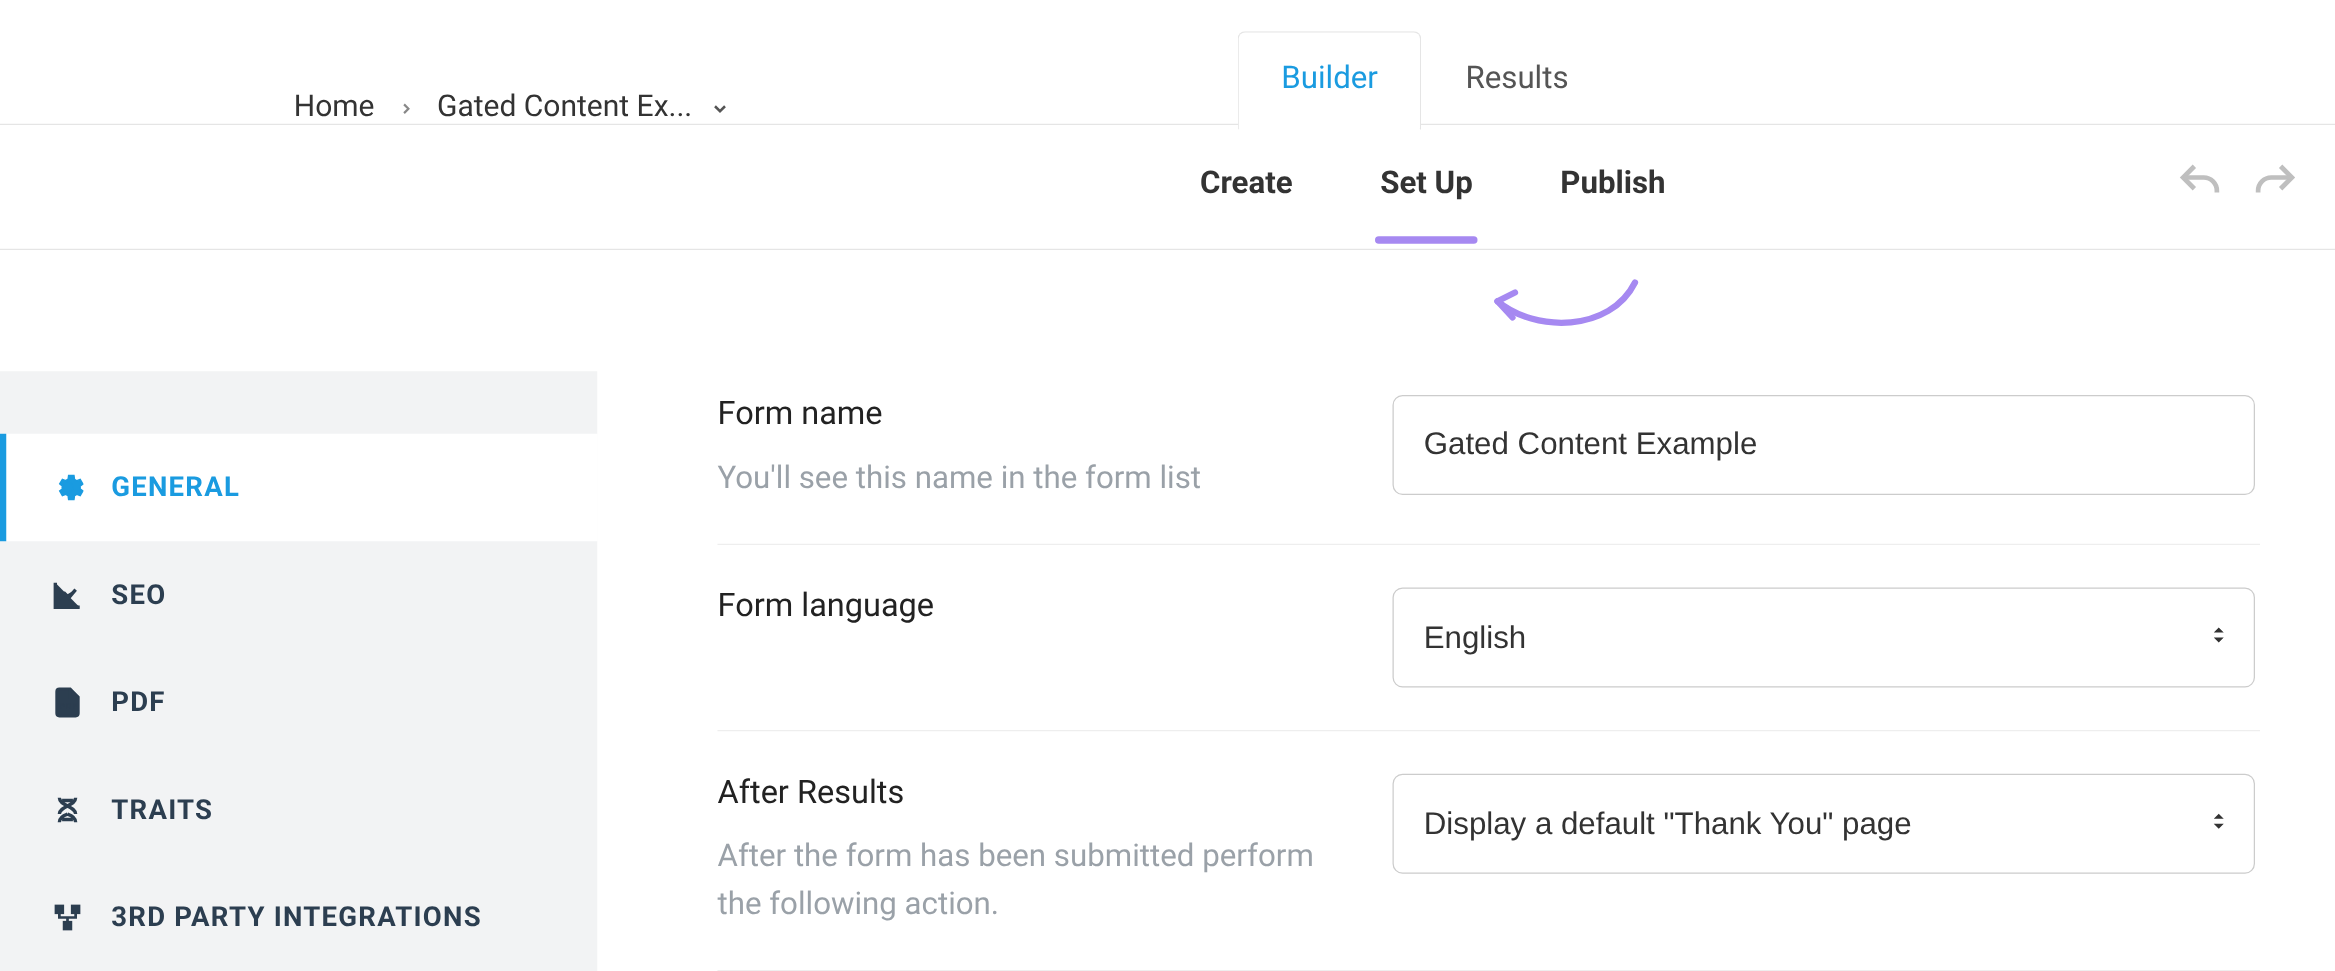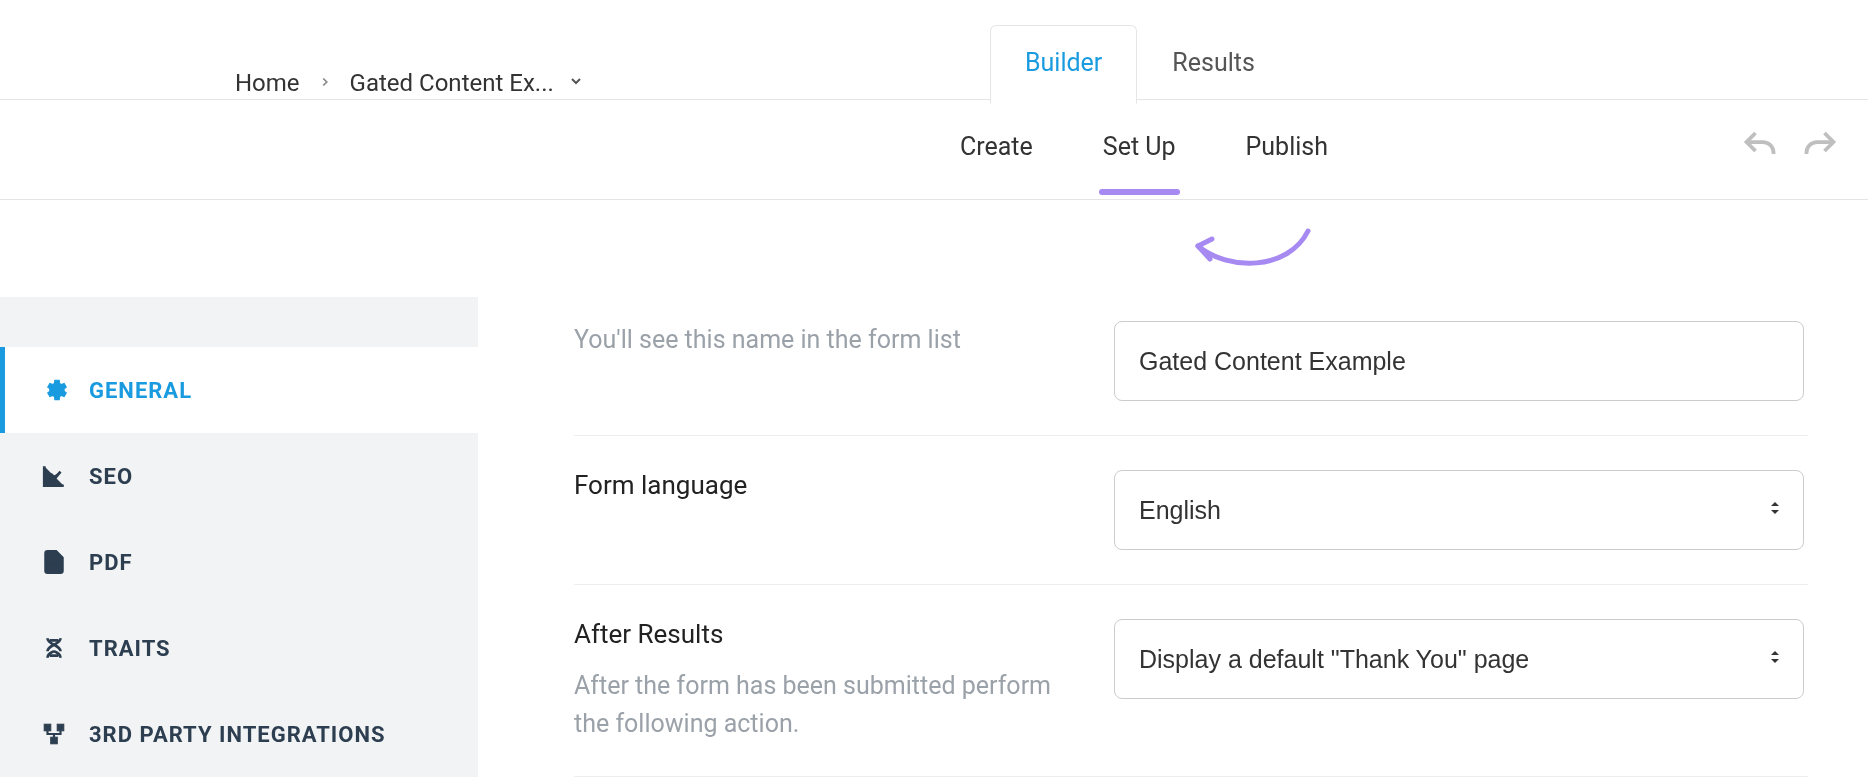--- a/index.html
+++ b/index.html
@@ -16,26 +16,25 @@
   .header {
     display: flex;
     align-items: stretch;
     border-bottom: 1px solid #e5e5e5;
     height: 100px;
     padding-left: 235px;
     position: relative;
   }
   .breadcrumb {
     display: flex;
-    align-items: center;
+    align-items: flex-end;
     font-size: 24px;
     color: #333;
     gap: 18px;
     height: 100%;
-    margin-top: 33px;
   }
   .breadcrumb .chev {
     color: #888;
     font-size: 18px;
   }
   .breadcrumb .chev-down {
     color: #555;
     font-size: 14px;
     margin-left: -4px;
   }
@@ -79,20 +78,21 @@
     gap: 70px;
     height: 100%;
     align-items: center;
   }
   .secnav-item {
     font-size: 25px;
     color: #333;
     padding-bottom: 6px;
     cursor: pointer;
     position: relative;
+    font-weight: bold;
   }
   .secnav-item.active::after {
     content: "";
     position: absolute;
     left: -4px;
     right: -4px;
     bottom: -28px;
     height: 6px;
     background: #a689f1;
     border-radius: 3px;
@@ -326,20 +326,21 @@
 
   <div class="content">
 
     <svg class="arrow-annot" width="140" height="60" viewBox="0 0 140 60">
       <path d="M130 10 C 110 50, 50 50, 20 25" fill="none" stroke="#a689f1" stroke-width="5" stroke-linecap="round"></path>
       <path d="M20 25 L34 18 M20 25 L32 38" fill="none" stroke="#a689f1" stroke-width="5" stroke-linecap="round"></path>
     </svg>
 
     <div class="form-row">
       <div class="form-label-col">
+        <div class="form-label">Form name</div>
         <div class="form-hint">You'll see this name in the form list</div>
       </div>
       <div class="form-control-col">
         <input class="text-input" type="text" value="Gated Content Example" style="">
       </div>
     </div>
 
     <div class="form-row">
       <div class="form-label-col">
         <div class="form-label">Form language</div>

